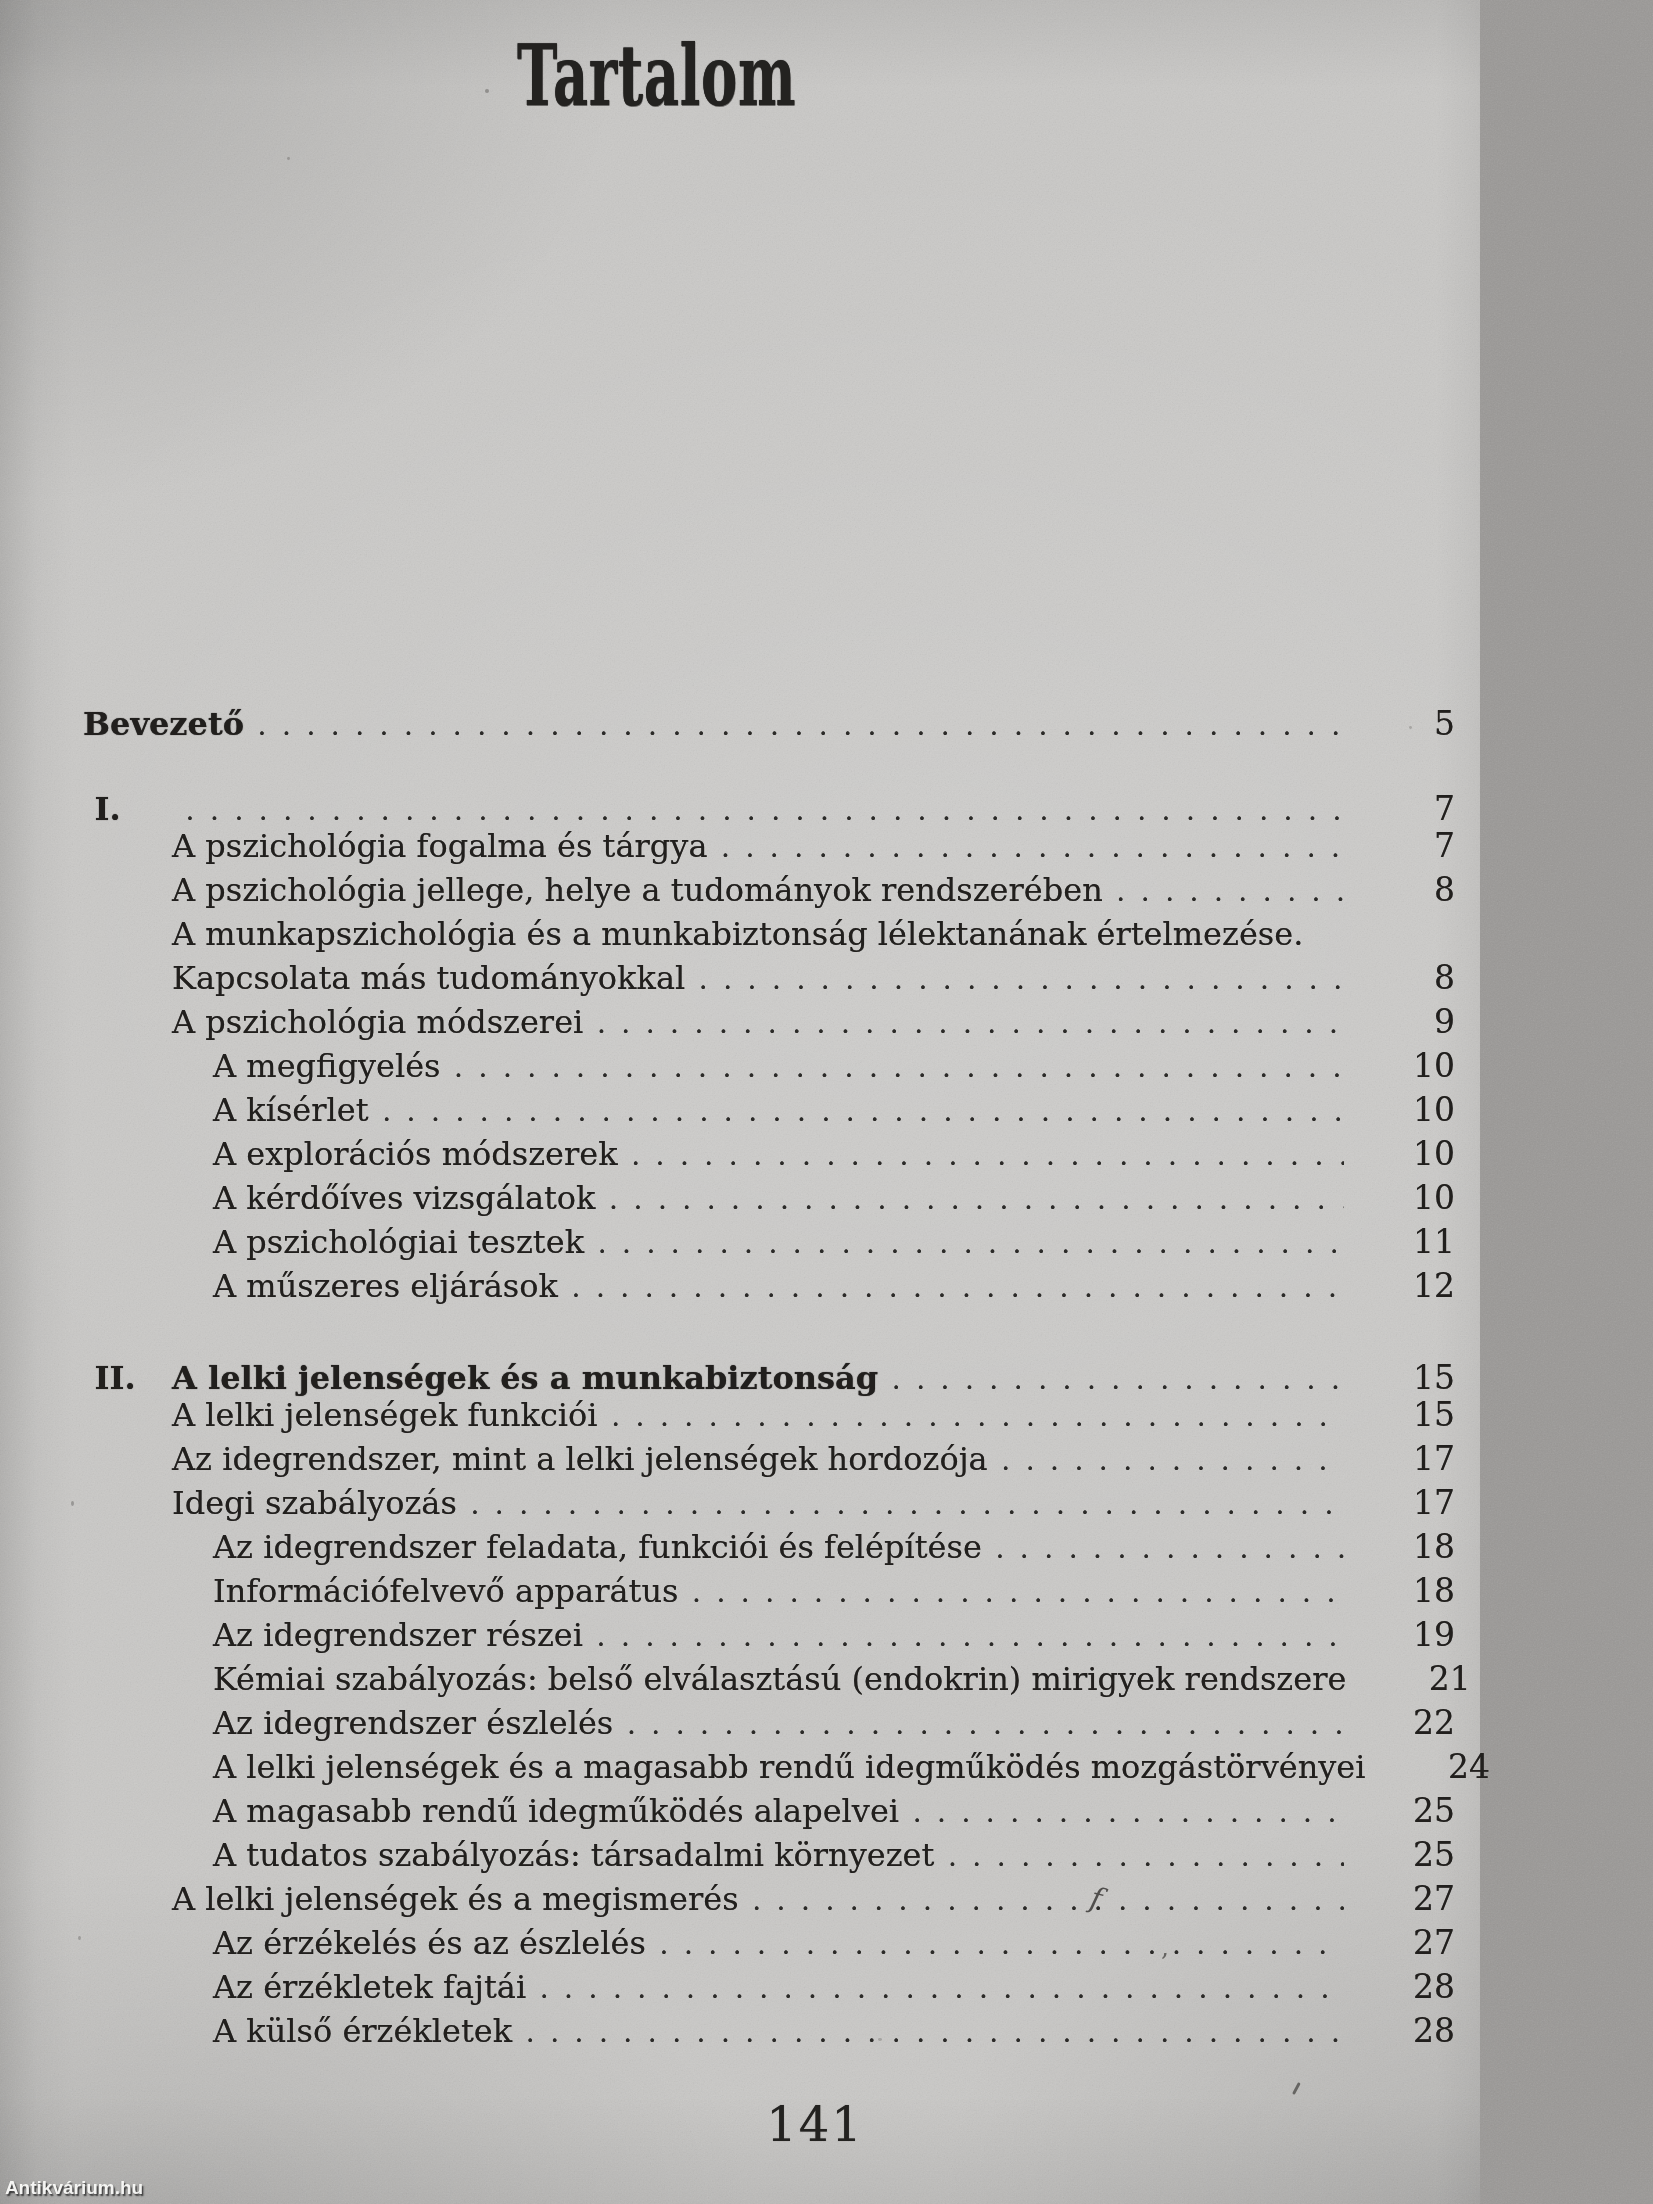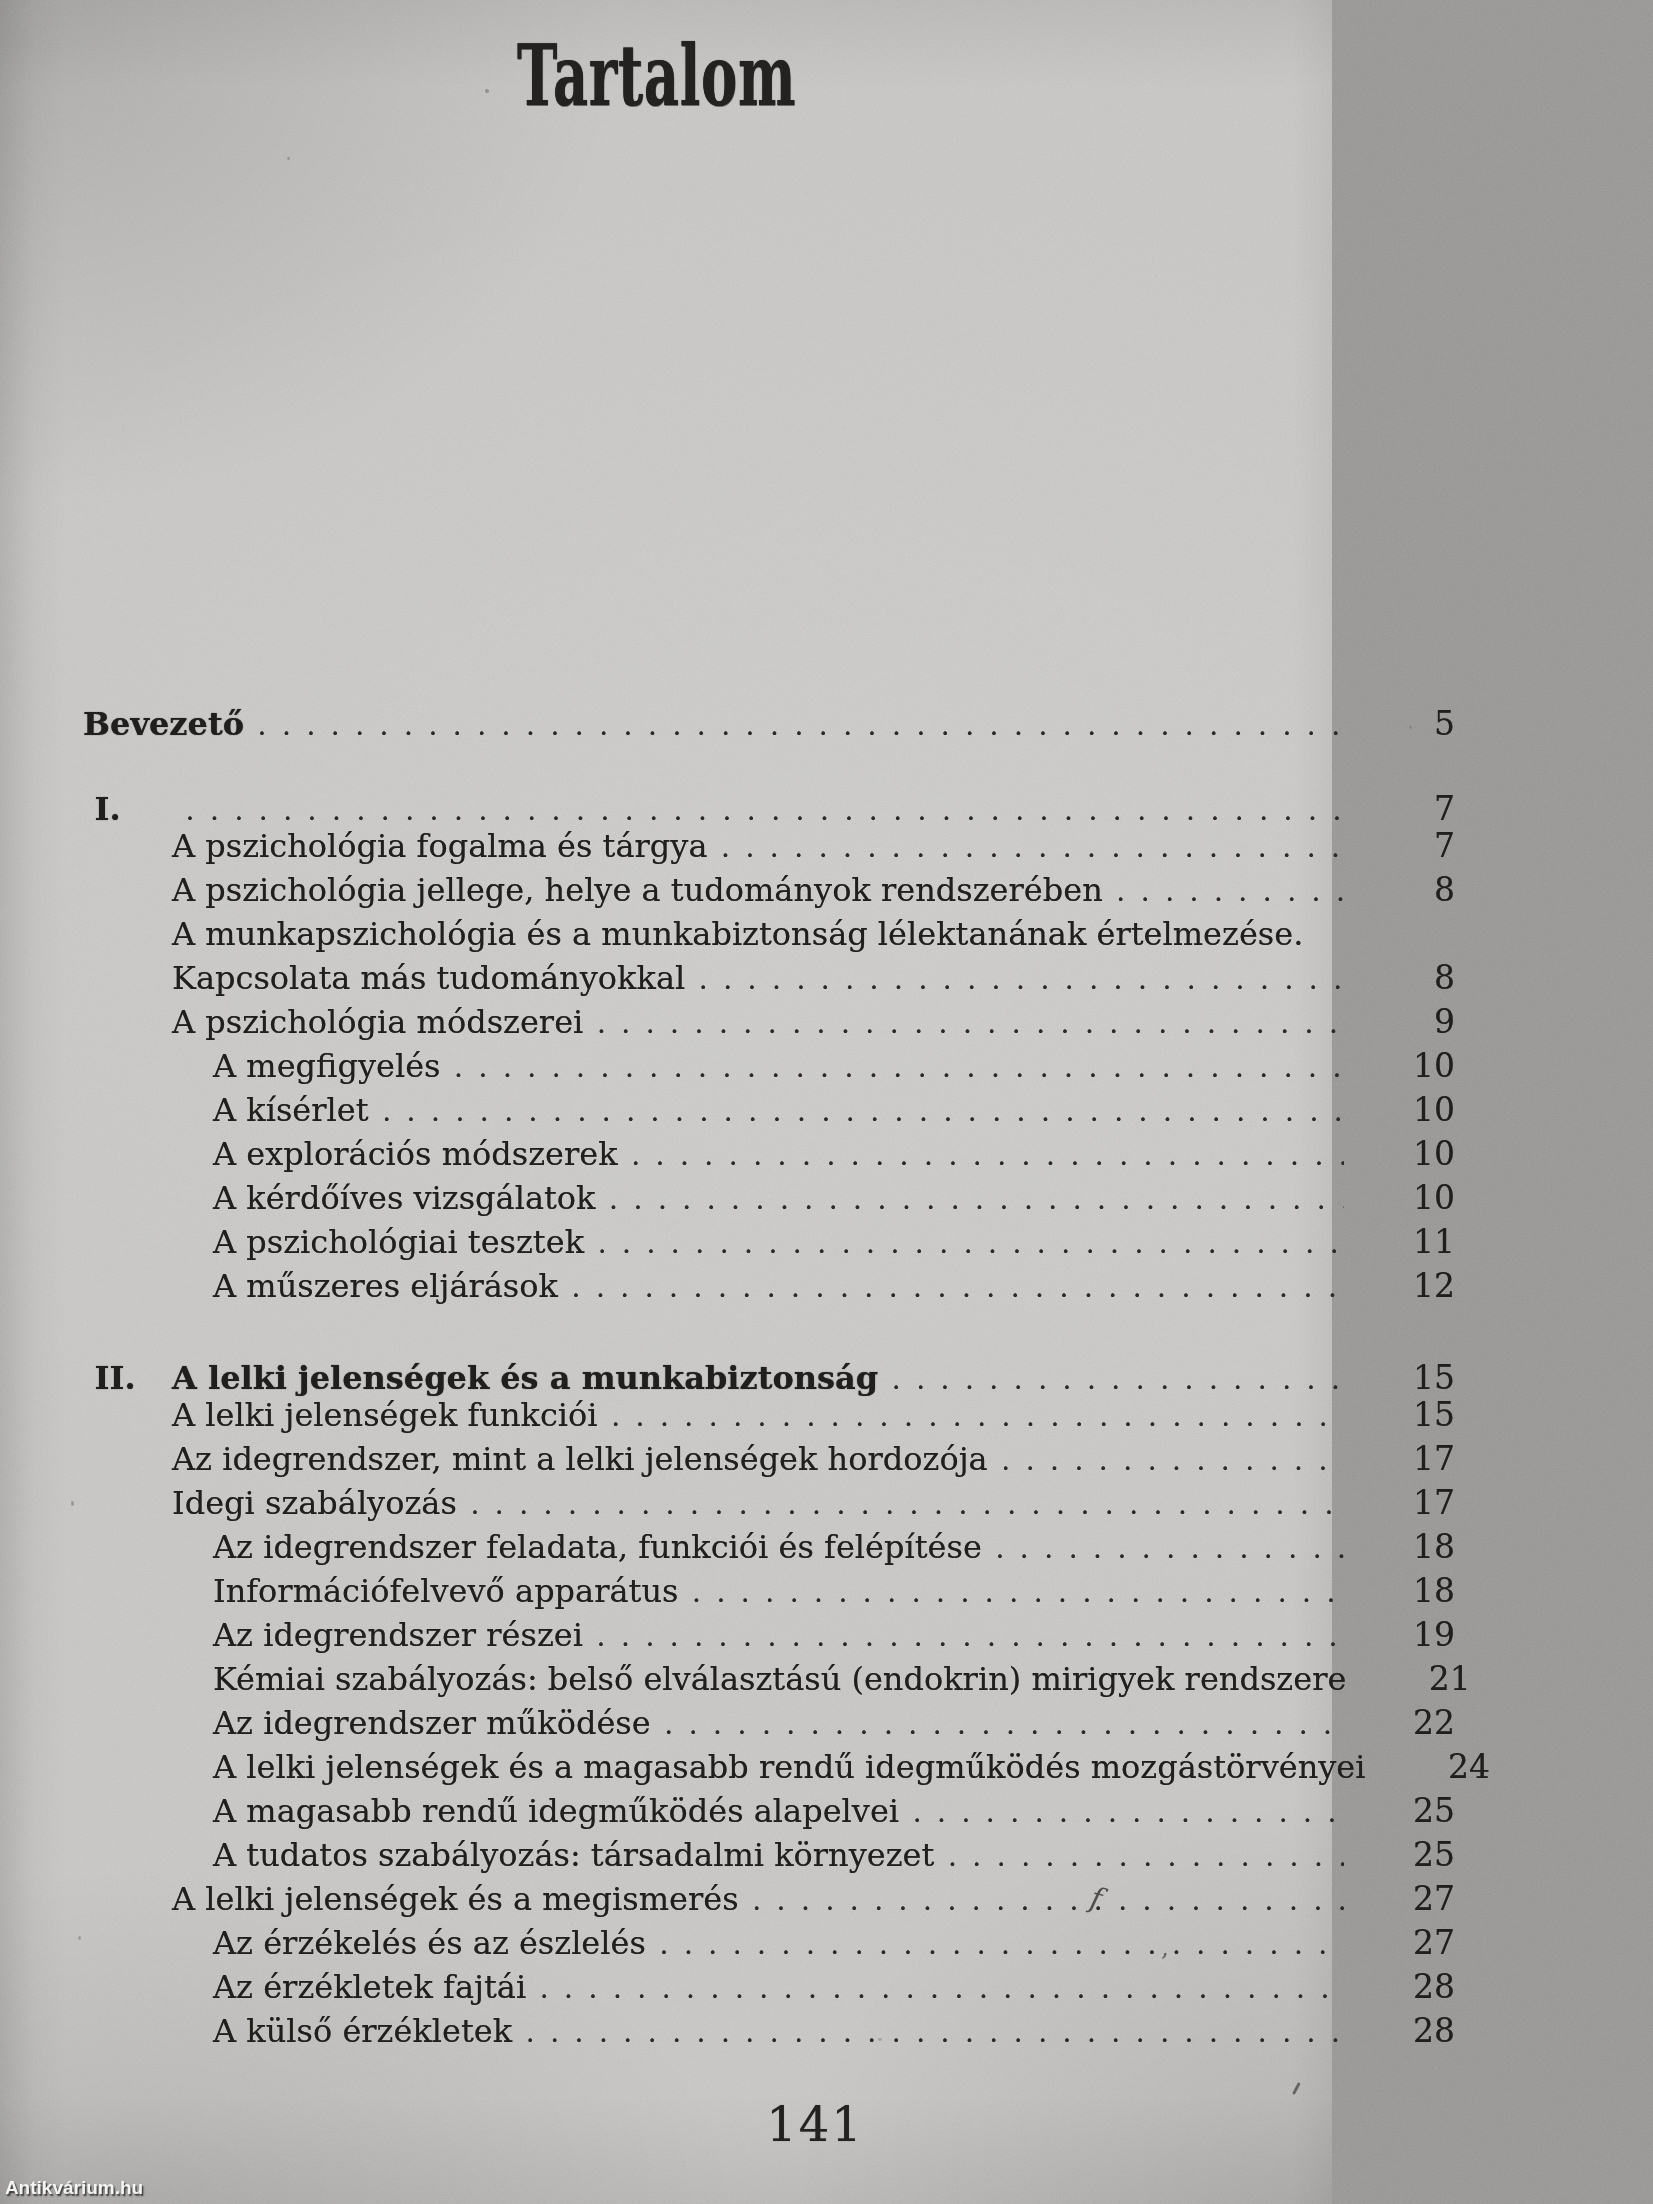--- a/index.html
+++ b/index.html
@@ -7,21 +7,21 @@
     --ink:#211f1d;
   }
   html,body{margin:0;padding:0;}
   body{
     width:1654px;height:2205px;
     background:#9a9896;
     font-family:"DejaVu Serif","Liberation Serif",serif;
     overflow:hidden;
   }
   .page{
-    position:relative;width:1332px;height:2205px;
+    position:relative;width:1480px;height:2205px;
     background:
       radial-gradient(1456px 1067px at 62% 42%, rgba(255,255,255,0.10), transparent 75%),
       radial-gradient(873px 679px at 2% 2%,   rgba(0,0,0,0.13), transparent 68%),
       radial-gradient(776px 582px at 100% 100%, rgba(0,0,0,0.10), transparent 70%),
       radial-gradient(873px 485px at 10% 100%, rgba(0,0,0,0.09), transparent 70%),
       linear-gradient(90deg, rgba(0,0,0,0.12) 0, rgba(0,0,0,0.03) 2.5%, transparent 5%),
       linear-gradient(270deg, rgba(0,0,0,0.05) 0, transparent 3%),
       linear-gradient(180deg, rgba(0,0,0,0.07) 0, transparent 4%),
       linear-gradient(0deg, rgba(0,0,0,0.07) 0, transparent 5%),
       var(--paper);
@@ -236,21 +236,21 @@
 
     <div class="row l2">
 
       <span class="lbl">Kémiai szabályozás: belső elválasztású (endokrin) mirigyek rendszere</span>
       <span class="leader" aria-hidden="true">......................................................................</span>
       <span class="pg">21</span>
     </div>
 
     <div class="row l2">
 
-      <span class="lbl">Az idegrendszer működése</span>
+      <span class="lbl">Az idegrendszer észlelés</span>
       <span class="leader" aria-hidden="true">......................................................................</span>
       <span class="pg">22</span>
     </div>
 
     <div class="row l2">
 
       <span class="lbl">A lelki jelenségek és a magasabb rendű idegműködés mozgástörvényei</span>
       <span class="leader" aria-hidden="true">......................................................................</span>
       <span class="pg">24</span>
     </div>

